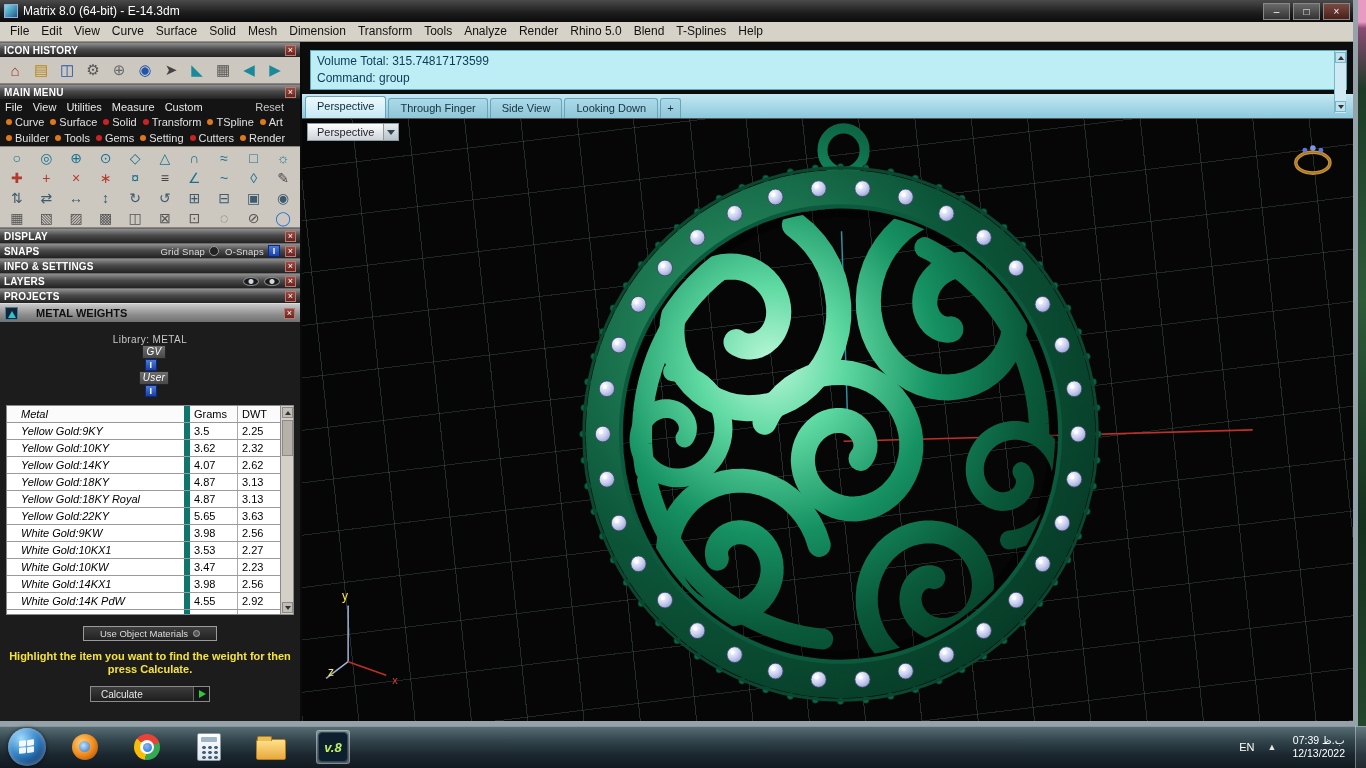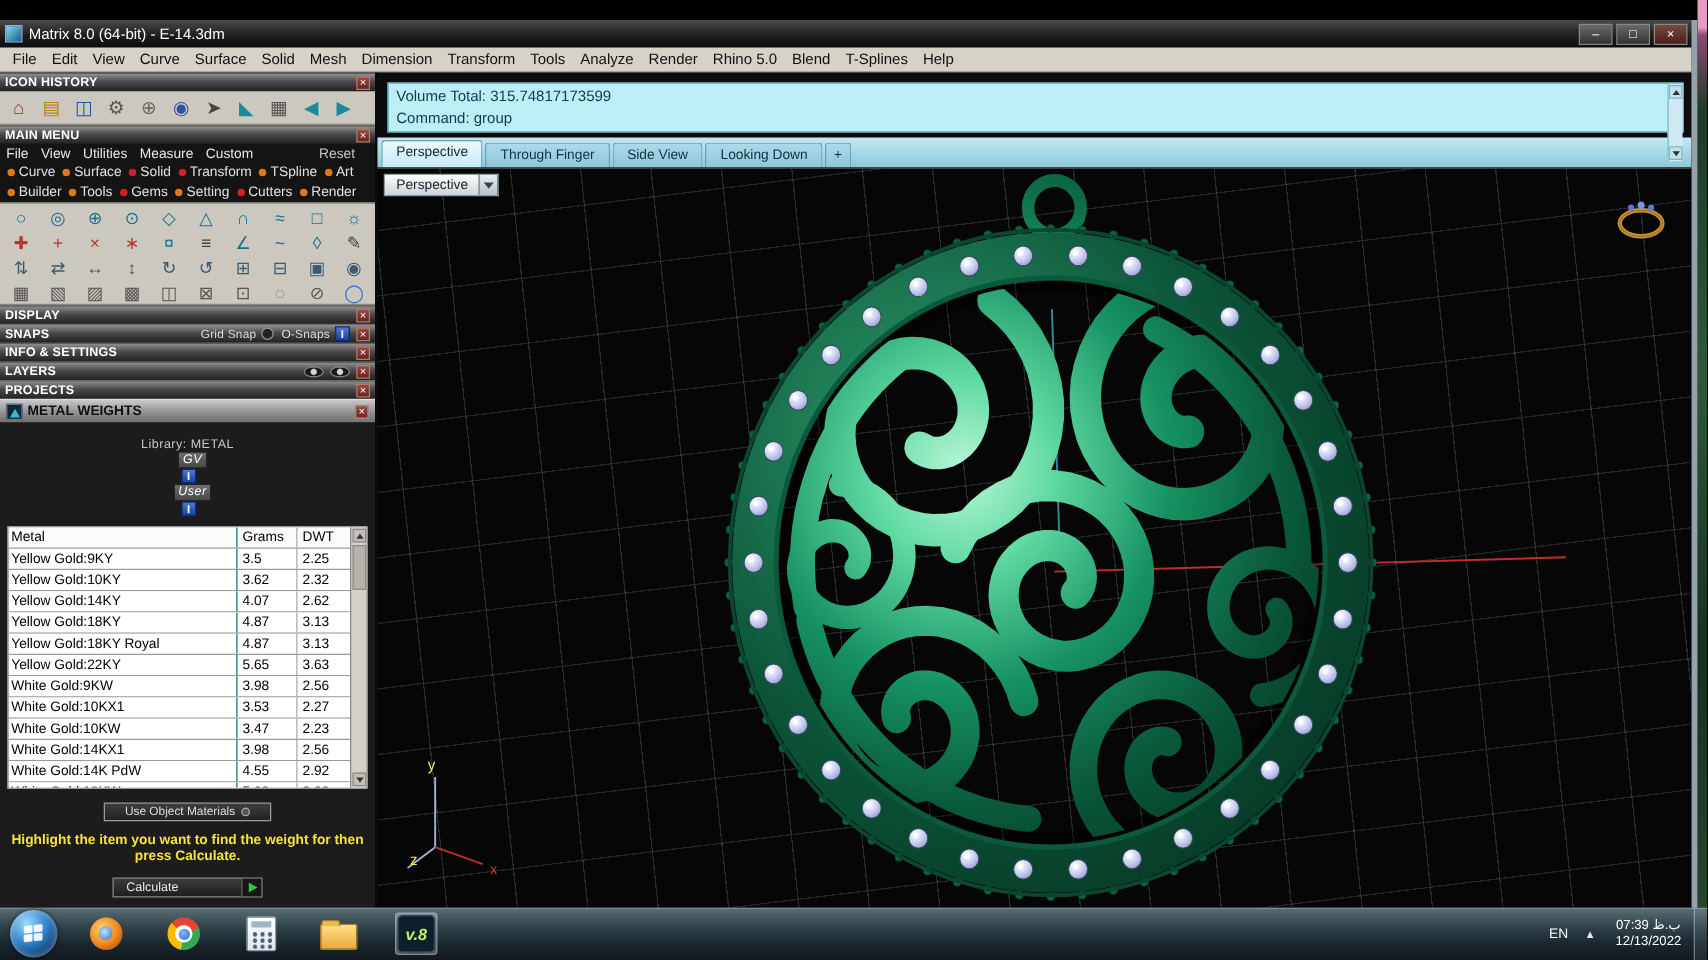--- a/index.html
+++ b/index.html
@@ -5,21 +5,21 @@
   html,body{margin:0;padding:0;background:#000;}
   *{box-sizing:border-box;}
   .screen{position:relative;width:1366px;height:768px;overflow:hidden;background:#000;
           font-family:"Liberation Sans",sans-serif;-webkit-font-smoothing:antialiased;}
 
   
   .desktop-strip{position:absolute;right:0;top:0;width:8px;height:726px;
     background:linear-gradient(#e89ac2 0 22px,#8a4a72 28px,#1d3a26 90px,#2e5a38 300px,#16301e 520px,#24462c 726px);}
 
   
-  .window{position:absolute;left:0;top:16px;width:1358px;height:726px;background:#101010;
+  .window{position:absolute;left:0;top:0;width:1358px;height:726px;background:#101010;
           border-right:5px solid #96a2aa;border-bottom:5px solid #96a2aa;}
   .titlebar{height:22px;background:linear-gradient(#4a4a4a,#1c1c1c 60%,#0c0c0c);display:flex;align-items:center;color:#fff;font-size:12px;}
   .appicon{width:14px;height:14px;margin:0 5px 0 4px;background:linear-gradient(135deg,#7fe0ec,#1a5a8a);border:1px solid #9ad;}
   .title{flex:1;}
   .tctrl{width:27px;height:17px;margin-right:3px;background:linear-gradient(#6a6a6a,#333);border:1px solid #888;
          color:#fff;font-size:10px;line-height:15px;text-align:center;}
   .tctrl.close{background:linear-gradient(#7a4a42,#4a201a);}
   .menubar{height:20px;background:#d6d2c8;border-bottom:1px solid #979387;display:flex;align-items:center;padding-left:4px;}
   .menu-item{padding:0 6px;font-size:12px;color:#111;line-height:19px;}
 
@@ -40,34 +40,34 @@
   .dot{width:6px;height:6px;border-radius:50%;flex:0 0 6px;}
   .toolgrid{height:82px;flex:0 0 82px;background:#ccc8c0;display:grid;grid-template-columns:repeat(10,1fr);
             grid-auto-rows:20px;align-items:center;justify-items:center;padding:1px 2px;border-top:1px solid #8a867e;border-bottom:1px solid #8a867e;}
   .ticon{font-size:14px;line-height:18px;}
   .snap-lbl{font-weight:normal;font-size:9.5px;color:#ddd;margin-right:4px;}
   .snapcircle{width:10px;height:10px;border-radius:50%;background:#222;border:1px solid #999;margin-right:6px;}
   .ibox{width:12px;height:12px;background:linear-gradient(#4a7ae0,#1a3fa8);border:1px solid #0a2a78;color:#fff;
         font-size:9px;font-weight:bold;line-height:11px;text-align:center;}
   .eye{width:16px;height:9px;border-radius:50%;background:radial-gradient(circle at 50% 50%,#cfd8e0 0 2px,#1a1a1a 3px);border:1px solid #888;margin-left:5px;}
   .mw-head{height:19px;flex:0 0 19px;background:linear-gradient(#c9c9c9,#8d8d8d 60%,#707070);color:#101010;
-           font-size:11px;font-weight:bold;display:flex;align-items:center;gap:4px;padding:0 5px;border-top:1px solid #ddd;}
+           font-size:11px;font-weight:bold;display:flex;align-items:center;gap:18px;padding:0 5px;border-top:1px solid #ddd;}
   .mwicon{width:13px;height:13px;background:#12263a;border:1px solid #4a7a9a;position:relative;}
   .mwicon::after{content:'';position:absolute;left:2px;top:3px;border-left:4px solid transparent;border-right:4px solid transparent;border-bottom:7px solid #35c0c8;}
   .mw-body{flex:1;background:#1c1c1c;display:flex;flex-direction:column;align-items:center;}
   .librow{width:100%;margin-top:12px;padding:0 8px;display:flex;align-items:center;color:#c8c8c8;font-size:10px;letter-spacing:.4px;flex-direction:column;}
   .gbtn{background:linear-gradient(#6e6e6e,#484848);border:1px solid #222;color:#fff;font-size:10px;line-height:12px;padding:0 3px;margin-left:8px;font-style:italic;}
   .librow .ibox{margin-left:2px;}
   .mtable{width:288px;margin-top:8px;border:1px solid #8a8a8a;background:#fff;display:flex;}
   .mtleft{flex:1;display:flex;flex-direction:column;}
   .thead{display:flex;height:17px;border-bottom:1px solid #999;background:#fbfbfb;font-size:11px;align-items:center;color:#000;}
   .trows{height:191px;overflow:hidden;display:flex;flex-direction:column;}
   .trow{display:flex;height:17px;flex:0 0 17px;border-bottom:1px solid #9a9a9a;font-size:11px;color:#000;background:#fff;align-items:center;}
   .tc{white-space:nowrap;overflow:hidden;}
-  .c1{flex:1;padding-left:2px;border-right:1px solid #0f766e;height:100%;line-height:16px;}
+  .c1{flex:1;padding-left:14px;border-right:6px solid #0f766e;height:100%;line-height:16px;font-style:italic;}
   .c2{width:48px;padding-left:4px;border-right:1px solid #aaa;height:100%;line-height:16px;}
   .c3{width:42px;padding-left:4px;height:100%;line-height:16px;}
   .tscroll{width:13px;background:#d4d0c8;border-left:1px solid #888;display:flex;flex-direction:column;align-items:center;}
   .sarr{width:11px;height:11px;margin:1px 0;background:#c2beb6;border:1px solid #8a8a8a;position:relative;}
   .sarr::after{content:'';position:absolute;left:2px;border-left:3px solid transparent;border-right:3px solid transparent;}
   .sarr.up::after{top:3px;border-bottom:4px solid #333;}
   .sarr.dn::after{top:3px;border-top:4px solid #333;}
   .strack{flex:1;width:11px;display:flex;flex-direction:column;}
   .sthumb{height:36px;margin:1px 0;background:#b6b2aa;border:1px solid #8a8a8a;}
   .uom{margin-top:11px;width:134px;height:15px;background:linear-gradient(#3e3e3e,#222);border:1px solid #9a9a9a;

